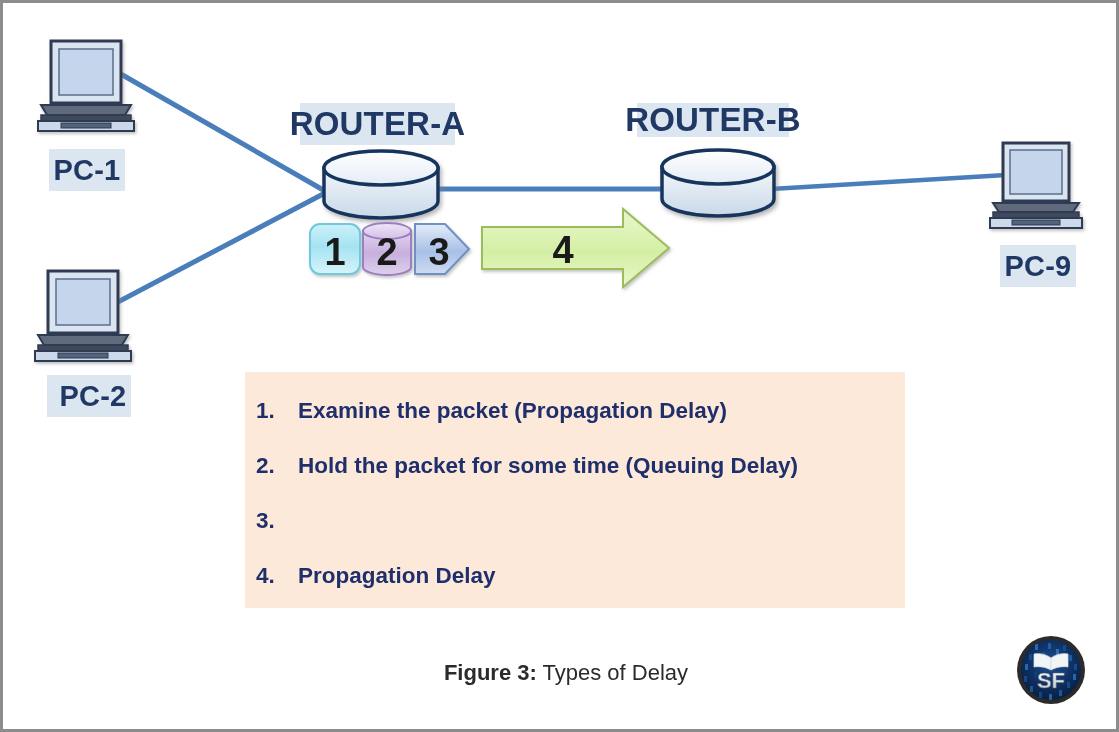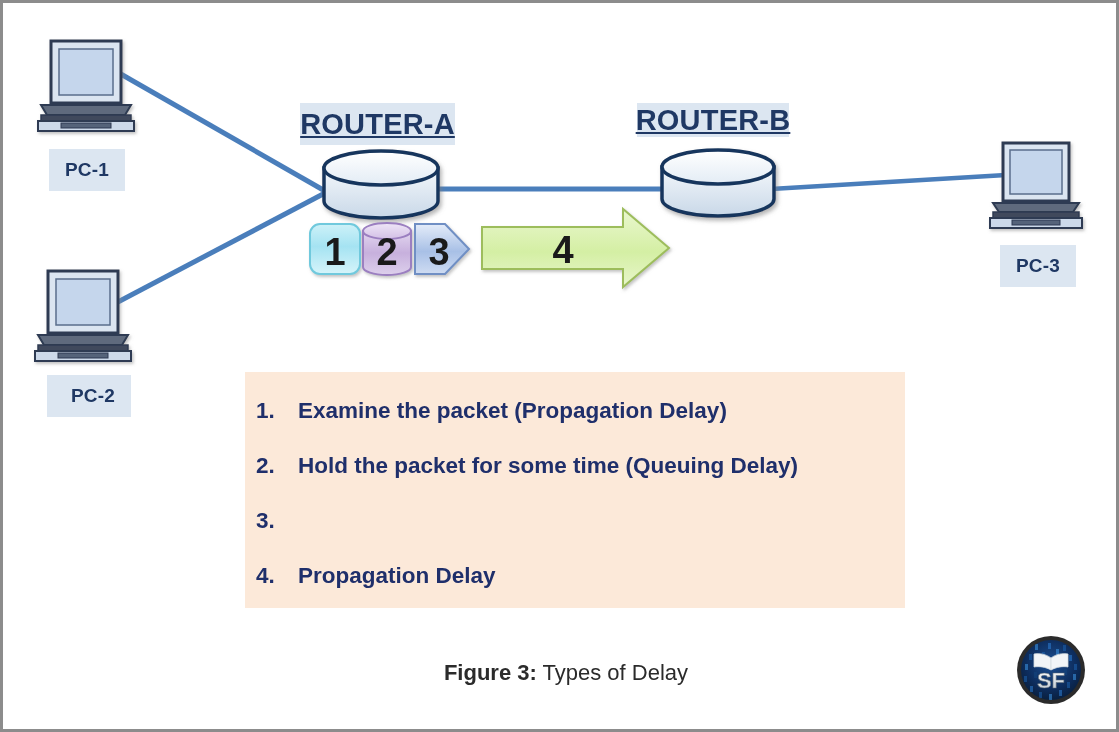--- a/index.html
+++ b/index.html
@@ -25,22 +25,22 @@
   .node-label {
     background: #dce6f1;
     color: #1f3864;
     font-weight: bold;
     display: flex;
     align-items: center;
     justify-content: center;
     letter-spacing: 0.2px;
     white-space: nowrap;
   }
-  .label-pc { font-size: 19px; }
-  .label-router { font-size: 29px; text-decoration: underline; }
+  .label-pc { font-size: 29px; }
+  .label-router { font-size: 33px; }
 
   
   #delay-list {
     left: 242px;
     top: 369px;
     width: 660px;
     height: 236px;
     background: #fce9d9;
   }
   .delay-row {
@@ -192,21 +192,21 @@
 
   <div class="abs node-label label-pc" style="left:46px;top:146px;width:76px;height:42px;">
     <span>PC-1</span>
   </div>
 
   <div class="abs node-label label-pc" style="left:44px;top:372px;width:76px;height:42px;padding-left:8px;">
     <span>PC-2</span>
   </div>
 
   <div class="abs node-label label-pc" style="left:997px;top:242px;width:76px;height:42px;">
-    <span>PC-3</span>
+    <span>PC-9</span>
   </div>
 
   <div class="abs node-label label-router" style="left:297px;top:100px;width:155px;height:42px;">
     <span>ROUTER-A</span>
   </div>
 
   <div class="abs node-label label-router" style="left:634px;top:100px;width:152px;height:34px;">
     <span>ROUTER-B</span>
   </div>
 

